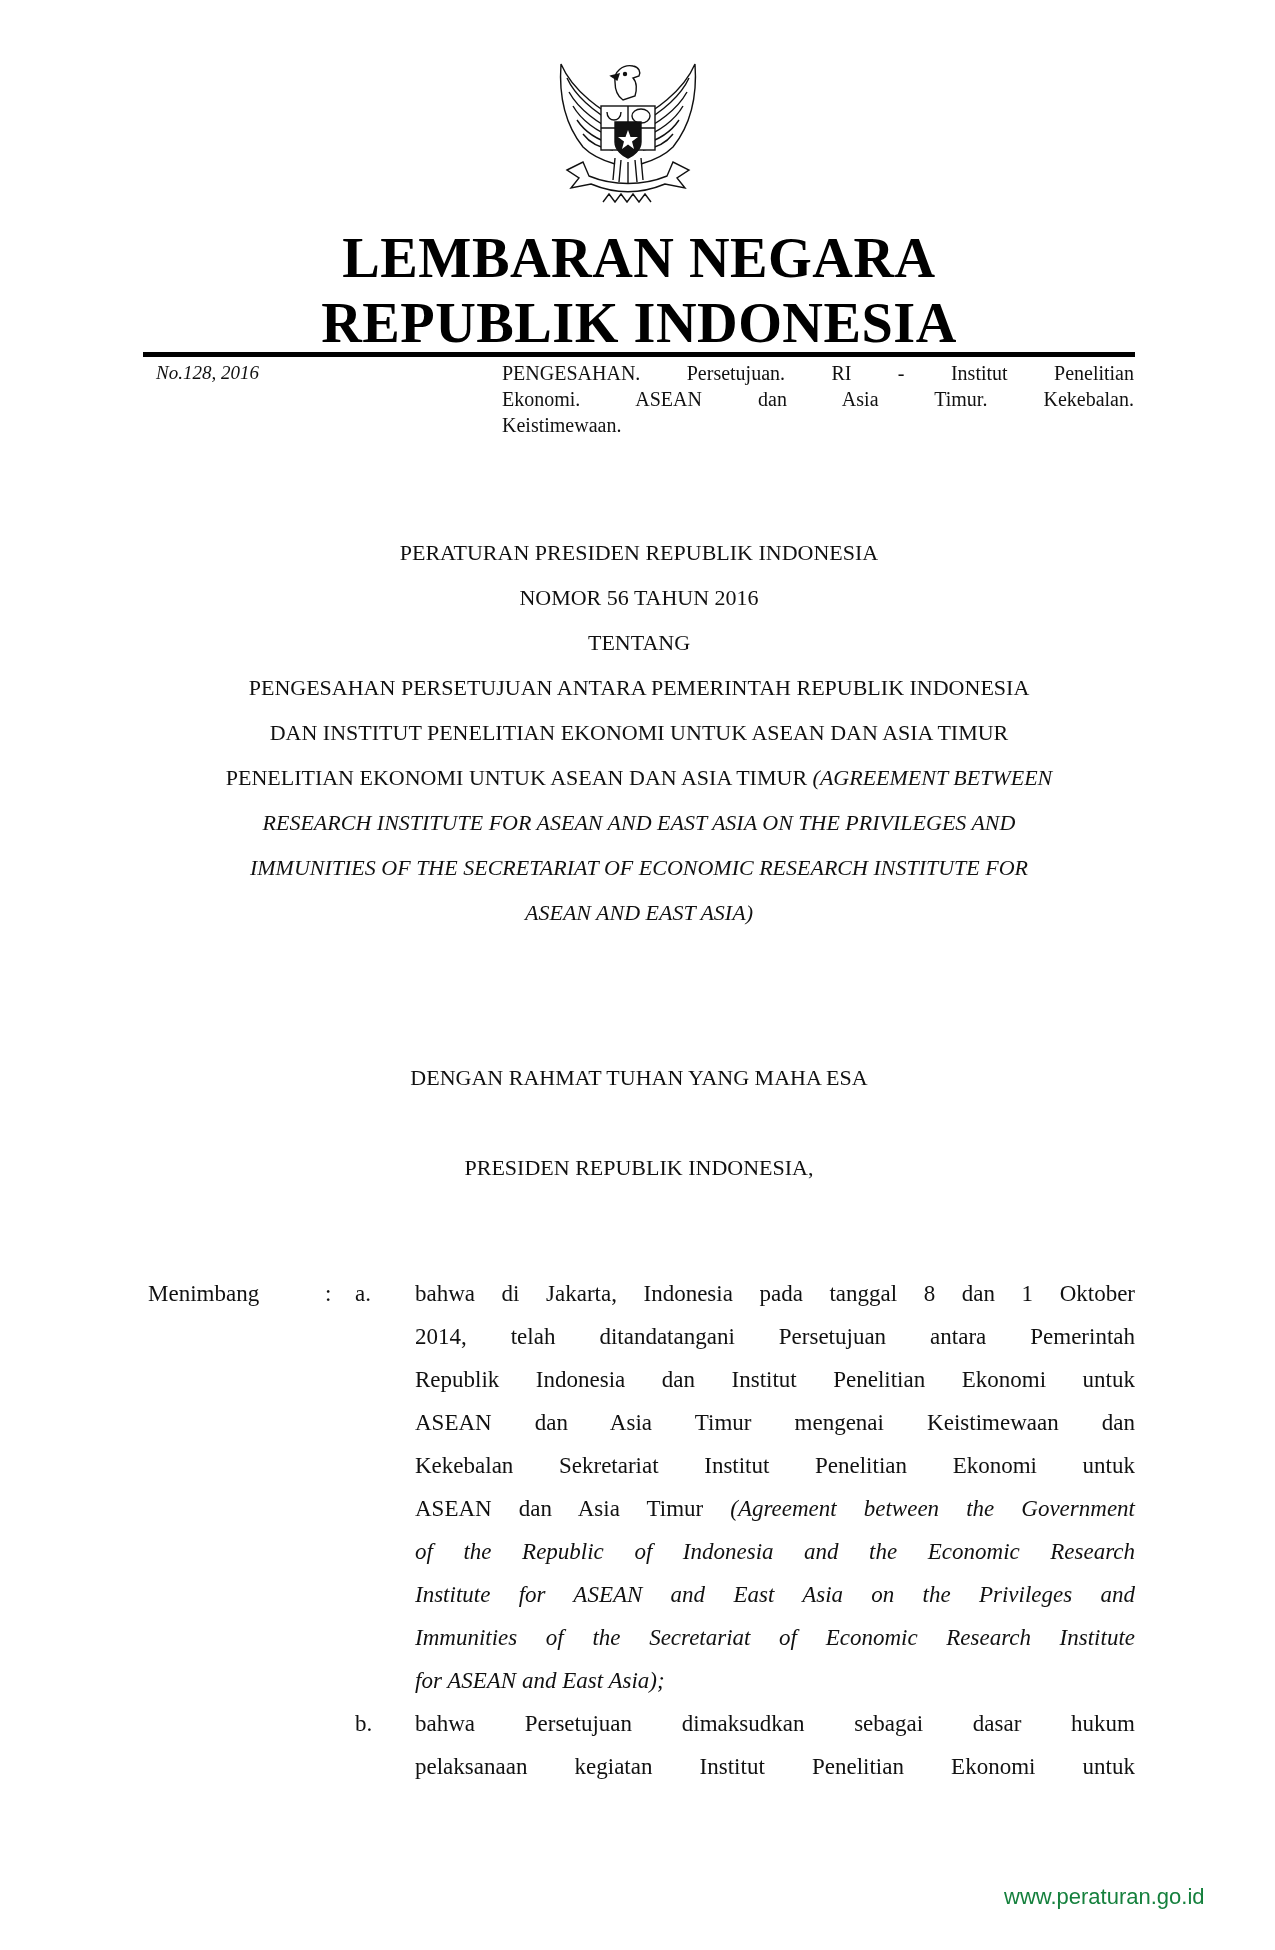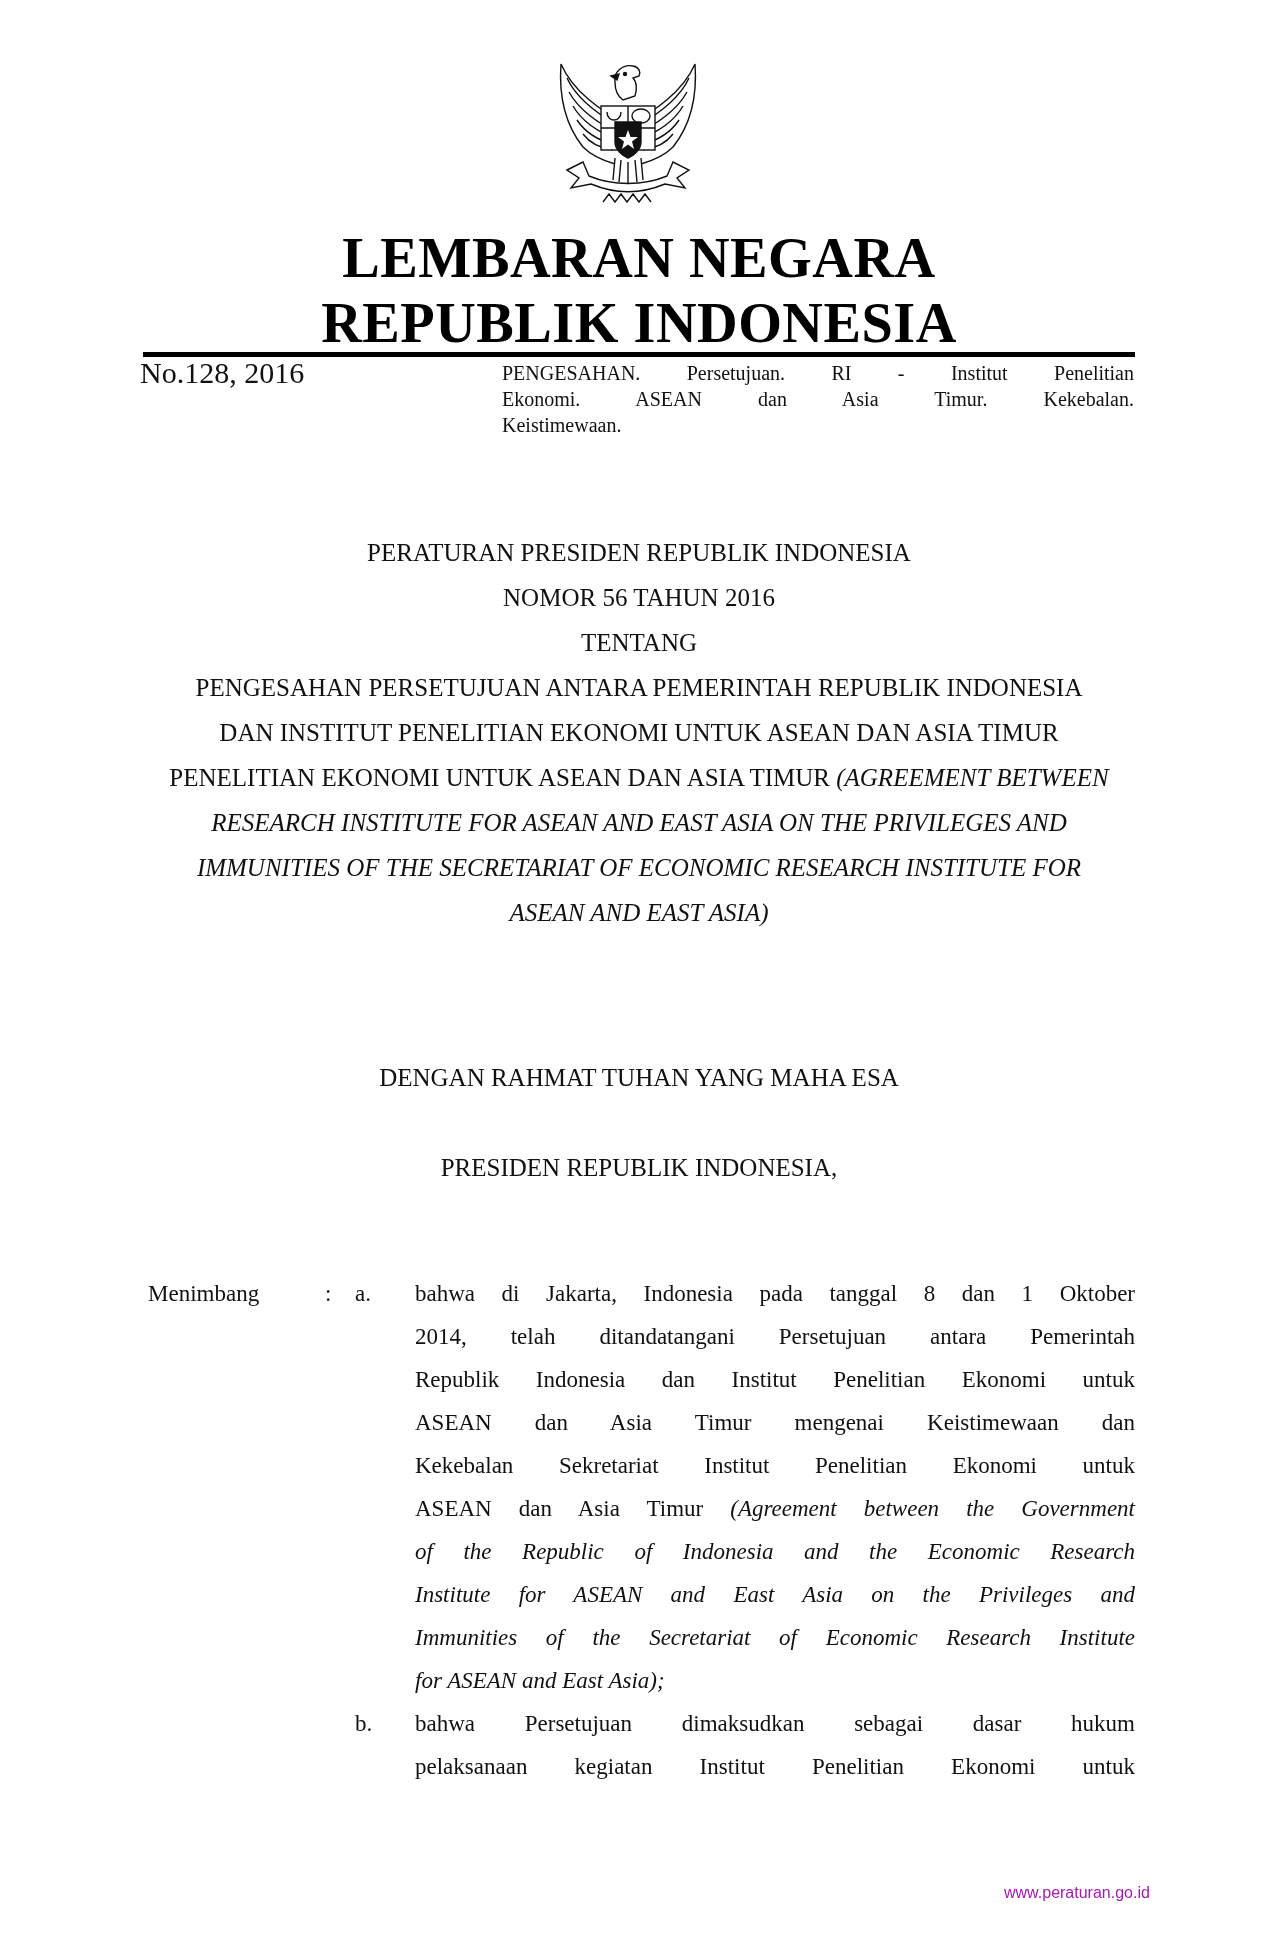--- a/index.html
+++ b/index.html
@@ -39,24 +39,25 @@
     .rule {
       position: absolute;
       left: 143px;
       top: 352px;
       width: 992px;
       height: 5px;
       background: #000;
     }
     .gazette-no {
       position: absolute;
-      left: 140px;
+      left: 156px;
       top: 360px;
-      font-size: 30px;
+      font-size: 19px;
       line-height: 26px;
+      font-style: italic;
     }
     .gazette-subject {
       position: absolute;
       left: 502px;
       top: 360px;
       width: 632px;
       font-size: 20px;
       line-height: 26px;
       text-align: justify;
       text-align-last: left;
@@ -65,21 +66,21 @@
       display: block;
       text-align: justify;
       text-align-last: justify;
     }
     .gazette-subject .ln.last { text-align-last: left; }
     .center-block {
       position: absolute;
       left: 143px;
       width: 992px;
       text-align: center;
-      font-size: 25px;
+      font-size: 22px;
       line-height: 45px;
     }
     .center-block .ln { display: block; white-space: nowrap; }
     .it { font-style: italic; }
     .title-block { top: 530px; }
     .opening-1 { top: 1055px; }
     .opening-2 { top: 1145px; }
     .considering {
       position: absolute;
       top: 1272px;
@@ -119,22 +120,22 @@
       text-align: justify;
       text-align-last: justify;
       white-space: nowrap;
     }
     .item-body .ln.last { text-align-last: left; }
     .footer-url {
       position: absolute;
       left: 1004px;
       top: 1884px;
       font-family: "Liberation Sans", "DejaVu Sans", sans-serif;
-      font-size: 16px;
-      color: #a21caf;
+      font-size: 22px;
+      color: #15803d;
     }
   </style>
 </head>
 <body>
 
 <div class="emblem">
   <svg width="150" height="155" viewBox="0 0 150 155" fill="none" stroke="#111" stroke-width="1.4">
 
     <path d="M70 70 C50 60, 20 40, 8 12 C6 40, 10 70, 30 95 C40 105, 55 110, 62 112"></path>
     <path d="M66 74 C48 64, 24 48, 14 26"></path>

